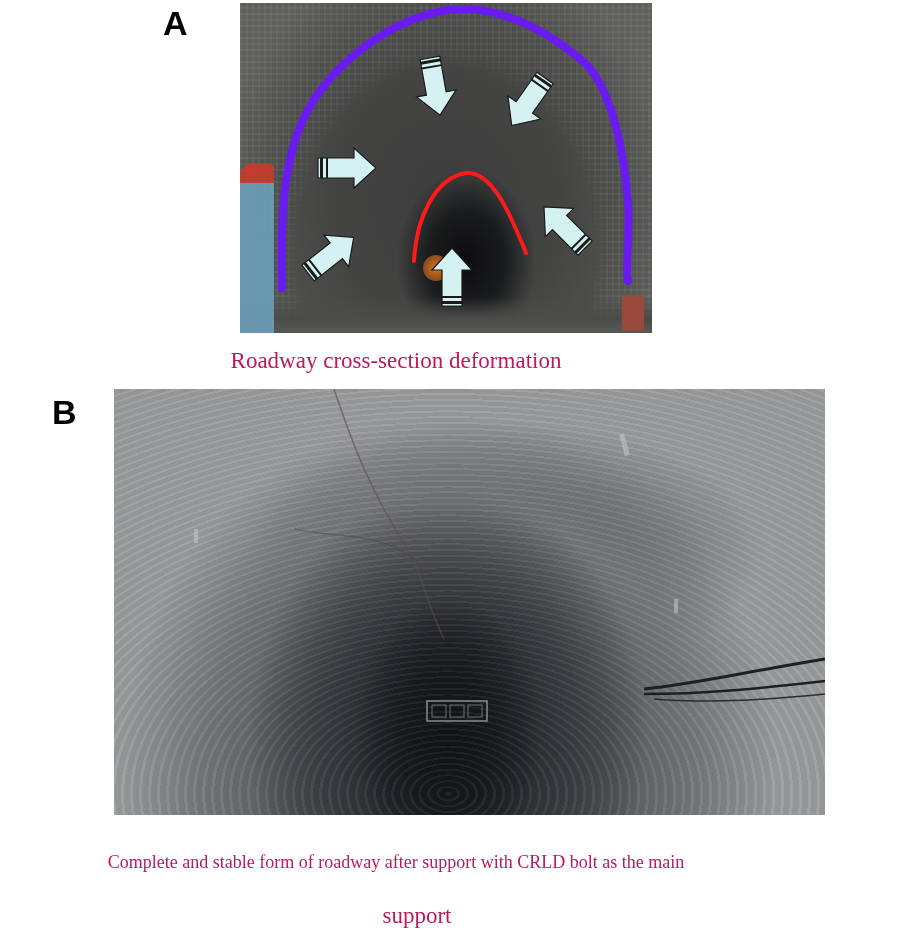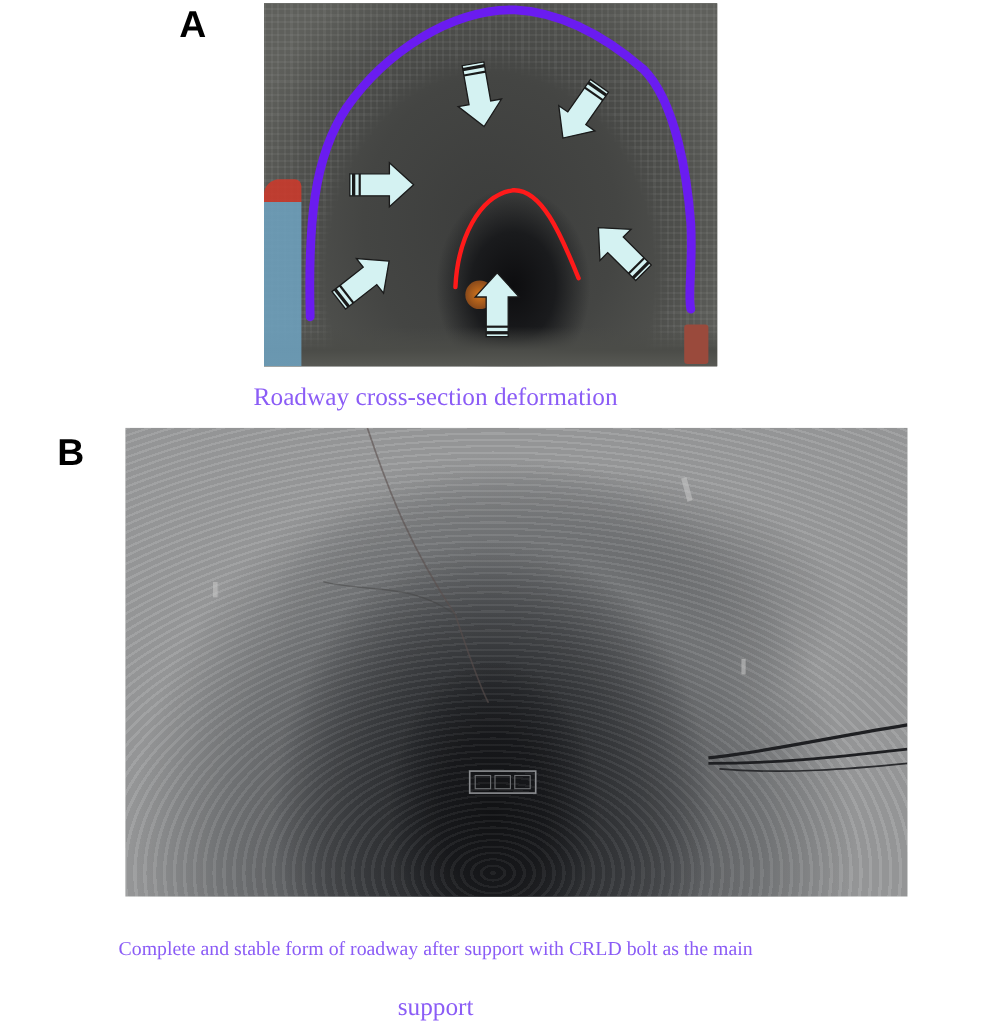--- a/index.html
+++ b/index.html
@@ -1,19 +1,19 @@
 <!DOCTYPE html>
 <html><head>
 <meta charset="utf-8">
 <style>
   html, body { margin: 0; padding: 0; background: #ffffff; }
   body { width: 916px; height: 935px; position: relative; overflow: hidden; font-family: "Liberation Serif", serif; }
   .panel-letter { position: absolute; font-family: "Liberation Sans", sans-serif; font-weight: bold; font-size: 34px; color: #000; line-height: 1; }
   .photo { position: absolute; overflow: hidden; }
-  .caption { position: absolute; left: 0; width: 792px; text-align: center; color: #8b5cf6; font-family: "Liberation Serif", serif; }
+  .caption { position: absolute; left: 0; width: 792px; text-align: center; color: #be185d; font-family: "Liberation Serif", serif; }
 
   
   #photoA { left: 240px; top: 3px; width: 412px; height: 330px;
     background:
       radial-gradient(ellipse 70px 90px at 55% 78%, #0d0d0f 0%, #1a1b1d 55%, rgba(0,0,0,0) 100%),
       radial-gradient(ellipse 230px 260px at 50% 60%, #3c3d3c 0%, #444543 50%, #4e4f4c 75%, #5f605c 100%),
       #555650; }
   #photoA .lining { position: absolute; inset: 0;
     background: repeating-linear-gradient(90deg, rgba(255,255,255,0.05) 0 2px, rgba(0,0,0,0) 2px 6px),
                 repeating-linear-gradient(0deg, rgba(255,255,255,0.05) 0 2px, rgba(0,0,0,0) 2px 6px);
@@ -110,15 +110,15 @@
 
       <g fill="#c9c9c9" opacity="0.55">
         <rect x="508" y="45" width="5" height="22" transform="rotate(-15 510 56)"></rect>
         <rect x="80" y="140" width="4" height="14"></rect>
         <rect x="560" y="210" width="4" height="14"></rect>
       </g>
     </svg>
   </div>
 
   <div class="caption" style="top:852px; font-size:18px; white-space:nowrap;">Complete and stable form of roadway after support with CRLD bolt as the main</div>
-  <div class="caption" style="top:903px; font-size:23px;">support</div>
+  <div class="caption" style="top:903px; font-size:23px;padding-left:21px;">support</div>
 
 </div>
 
 </body></html>

